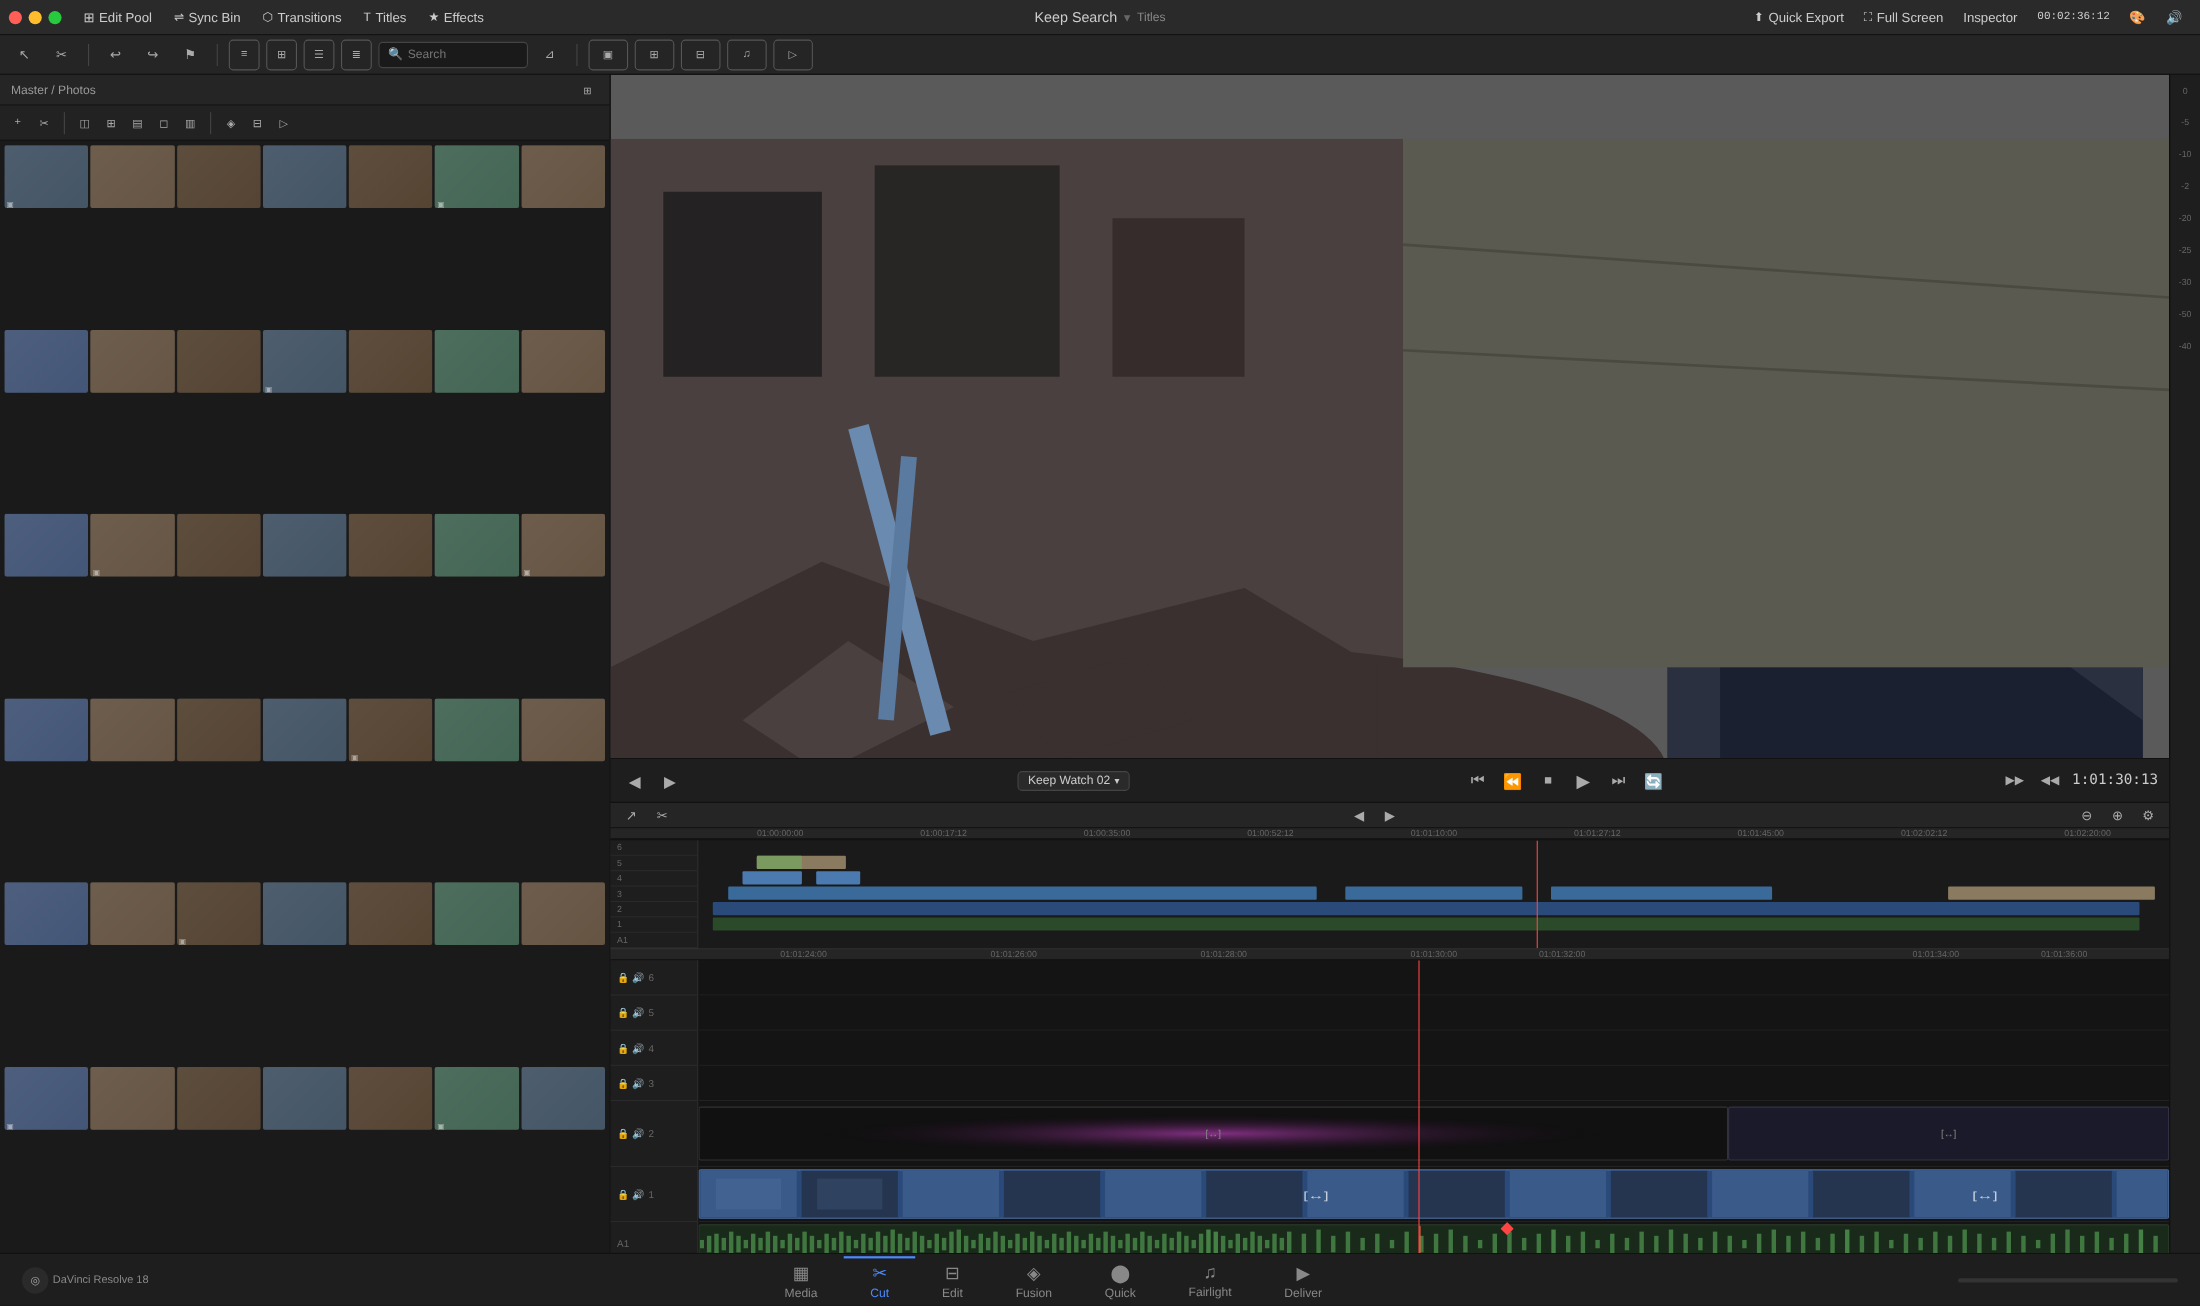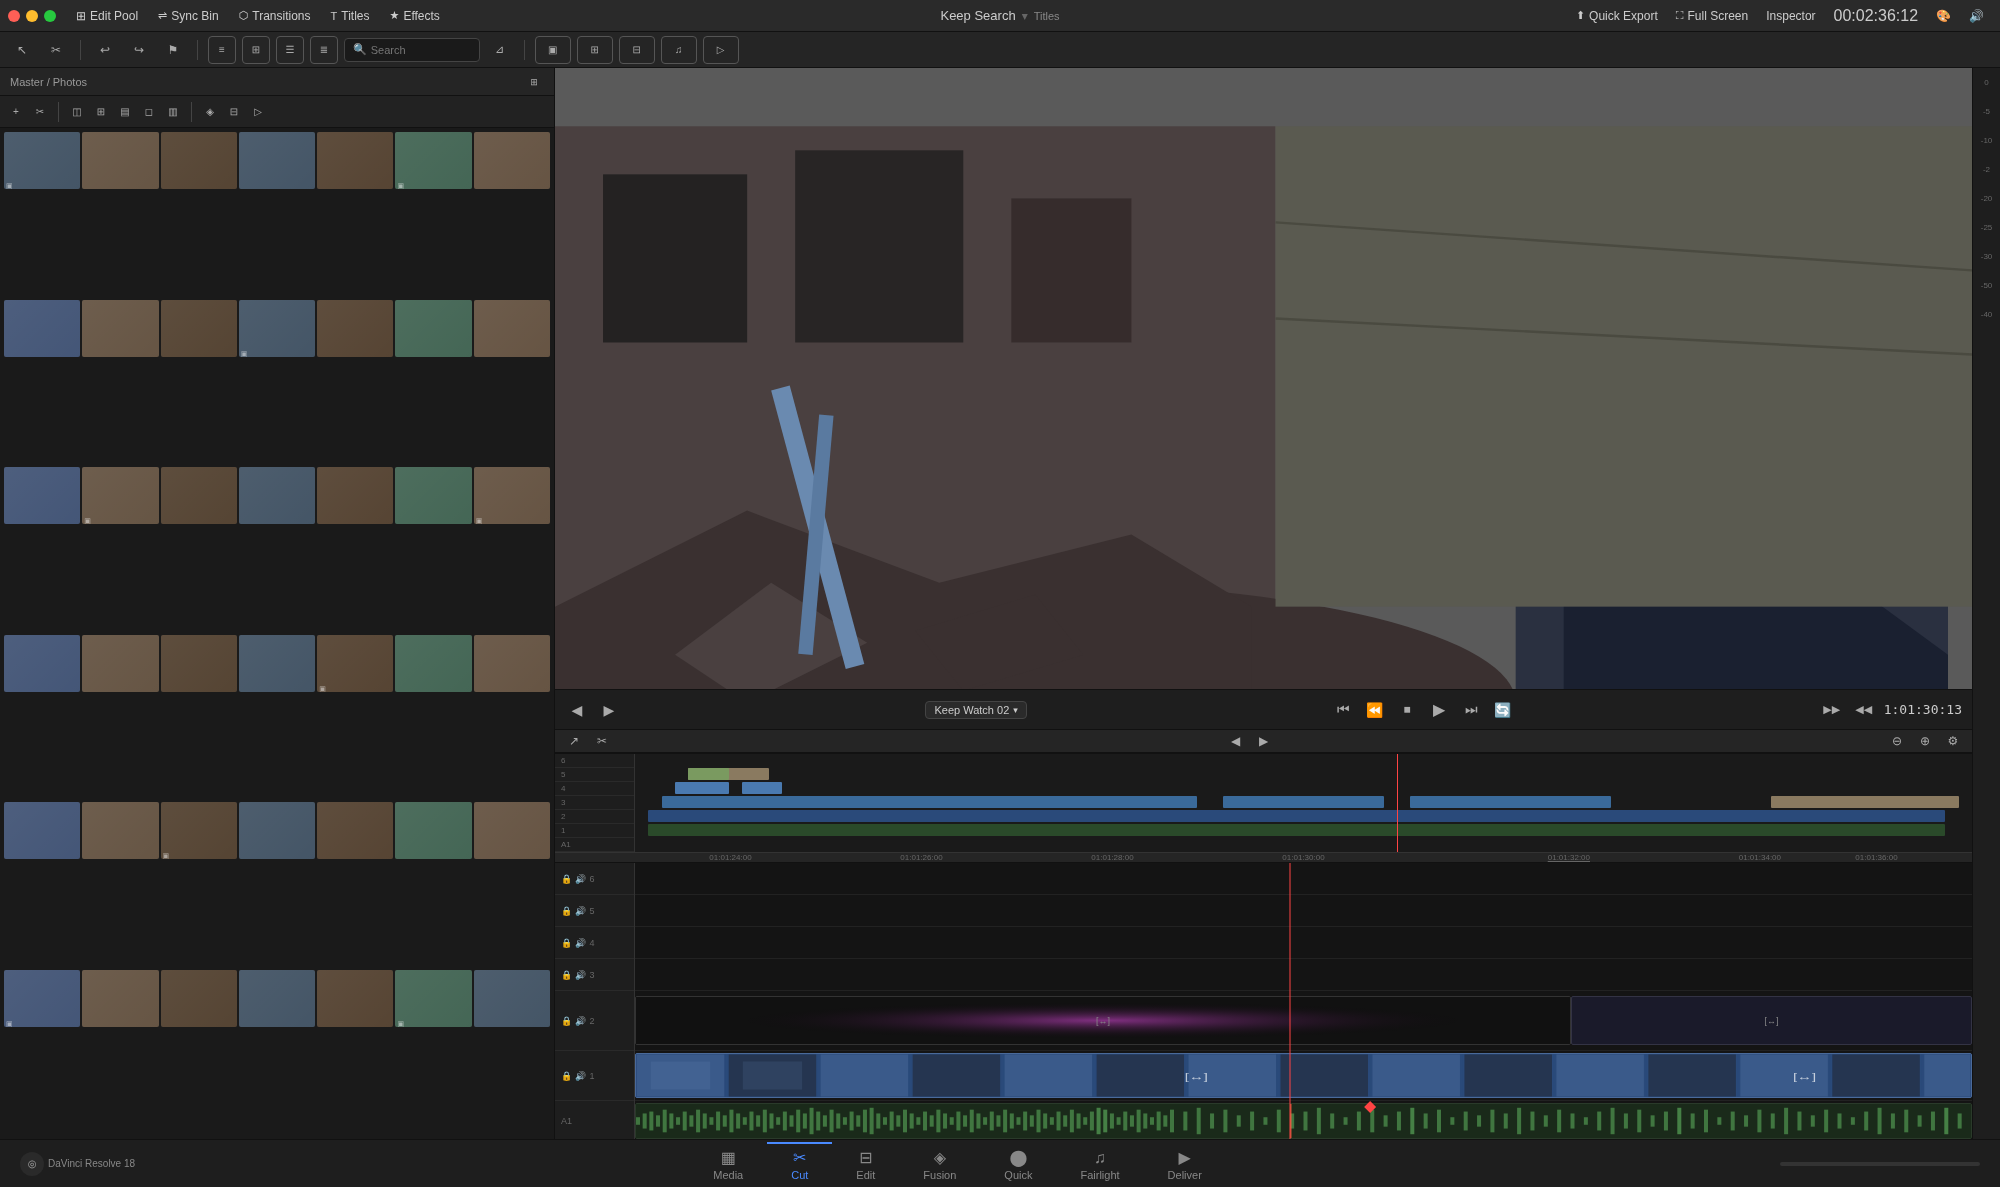--- a/index.html
+++ b/index.html
@@ -392,21 +392,21 @@
       <span>Quick Export</span>
     </div>
     <div class="menu-item">
       <span style="font-size:11px;">⛶</span>
       <span>Full Screen</span>
     </div>
     <div class="menu-item">
       <span>Inspector</span>
     </div>
     <div class="menu-item">
-      <span style="font-family:Liberation Sans, sans-serif; font-size:16px;">00:02:36:12</span>
+      <span style="font-family:Liberation Mono, monospace; font-size:10px;">00:02:36:12</span>
     </div>
     <div class="menu-item">🎨</div>
     <div class="menu-item">🔊</div>
   </div>
 </div>
 
 <div class="toolbar">
   <div class="toolbar-btn" style="font-size:12px;">↖</div>
   <div class="toolbar-btn" style="font-size:12px;">✂</div>
   <div class="toolbar-sep"></div>
@@ -836,20 +836,33 @@
           <div style="flex:1;"></div>
 
           <div class="tc-btn">◀</div>
           <div class="tc-btn">▶</div>
           <div style="flex:1;"></div>
           <div class="tc-btn">⊖</div>
           <div class="tc-btn">⊕</div>
           <div class="tc-btn">⚙</div>
         </div>
 
+        <div style="height:22px;background:#252525;display:flex;align-items:center;padding-left:80px;border-bottom:1px solid #111;">
+          <div style="flex:1;display:flex;" id="overview-ruler-ticks">
+          <span style="flex: 1 1 0%; font-size: 8px; color: rgb(102, 102, 102); text-align: center;">01:00:00:00</span>
+              <span style="flex: 1 1 0%; font-size: 8px; color: rgb(102, 102, 102); text-align: center;">01:00:17:12</span>
+              <span style="flex: 1 1 0%; font-size: 8px; color: rgb(102, 102, 102); text-align: center;">01:00:35:00</span>
+              <span style="flex: 1 1 0%; font-size: 8px; color: rgb(102, 102, 102); text-align: center;">01:00:52:12</span>
+              <span style="flex: 1 1 0%; font-size: 8px; color: rgb(102, 102, 102); text-align: center;">01:01:10:00</span>
+              <span style="flex: 1 1 0%; font-size: 8px; color: rgb(102, 102, 102); text-align: center;">01:01:27:12</span>
+              <span style="flex: 1 1 0%; font-size: 8px; color: rgb(102, 102, 102); text-align: center;">01:01:45:00</span>
+              <span style="flex: 1 1 0%; font-size: 8px; color: rgb(102, 102, 102); text-align: center;">01:02:02:12</span>
+              <span style="flex: 1 1 0%; font-size: 8px; color: rgb(102, 102, 102); text-align: center;">01:02:20:00</span>
+            </div>
+        </div>
 
         <div class="overview-timeline" style="height:100px;background:#1a1a1a;border-top:1px solid #111;display:flex;">
           <div class="overview-labels" style="width:80px;background:#1e1e1e;border-right:1px solid #333;">
             <div class="overview-label-row" style="height:14px;">
                 <span style="font-size:8px;color:#666;">6</span>
               </div>
             <div class="overview-label-row" style="height:14px;">
                 <span style="font-size:8px;color:#666;">5</span>
               </div>
             <div class="overview-label-row" style="height:14px;">
@@ -888,21 +901,21 @@
             <div style="position:absolute;top:0;left:57%;width:1px;height:100%;background:#ff4444;"></div>
           </div>
         </div>
 
         <div style="height:22px;background:#252525;display:flex;align-items:center;padding-left:80px;border-top:1px solid #333;border-bottom:1px solid #111;">
           <div style="flex:1;display:flex;" id="zoomed-ruler-ticks">
           <span style="flex: 1 1 0%; font-size: 8px; color: rgb(102, 102, 102); text-align: center;">01:01:24:00</span>
               <span style="flex: 1 1 0%; font-size: 8px; color: rgb(102, 102, 102); text-align: center;">01:01:26:00</span>
               <span style="flex: 1 1 0%; font-size: 8px; color: rgb(102, 102, 102); text-align: center;">01:01:28:00</span>
               <span style="flex: 1 1 0%; font-size: 8px; color: rgb(102, 102, 102); text-align: center;">01:01:30:00</span>
-              <span style="flex: 1 1 0%; font-size: 8px; color: rgb(102, 102, 102); text-align: right; text-decoration: underline;">01:01:32:00</span>
+              <span style="flex: 1 1 0%; font-size: 8px; color: rgb(102, 102, 102); text-align: left;">01:01:32:00</span>
               <span style="flex: 1 1 0%; font-size: 8px; color: rgb(102, 102, 102); text-align: right;">01:01:34:00</span>
               <span style="flex: 1 1 0%; font-size: 8px; color: rgb(102, 102, 102); text-align: center;">01:01:36:00</span>
             </div>
         </div>
 
         <div style="flex:1;display:flex;background:#141414;">
 
           <div style="width:80px;background:#1e1e1e;border-right:1px solid #333;display:flex;flex-direction:column;">
             <div style="height:32px;display:flex;align-items:center;padding:0 6px;border-bottom:1px solid #2a2a2a;font-size:9px;color:#666;gap:3px;">
               <span style="font-size:9px;">🔒</span>

